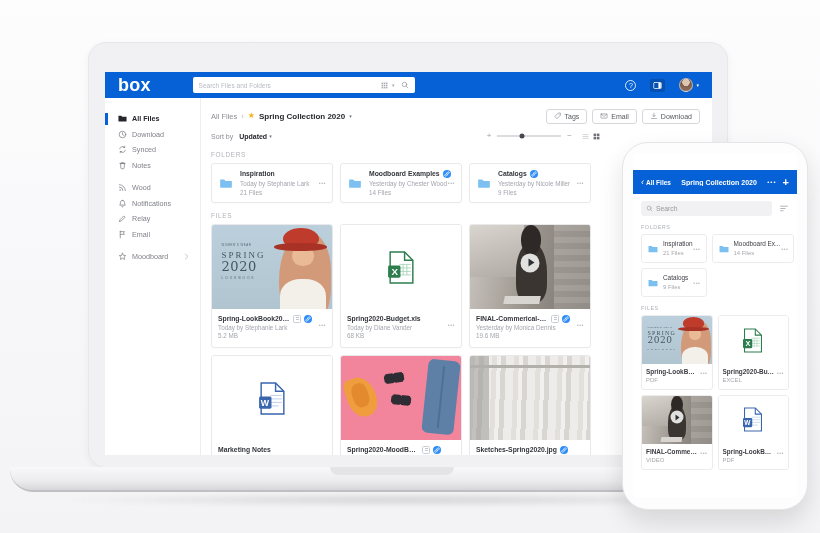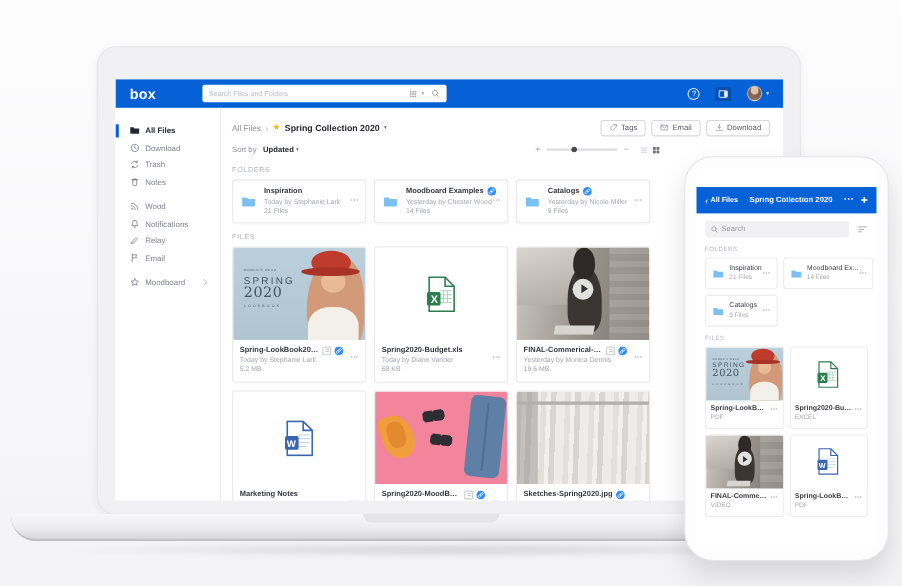--- a/index.html
+++ b/index.html
@@ -10,21 +10,21 @@
 
 
 .laptop-bezel{position:absolute;left:88px;top:42px;width:640px;height:426px;background:#f1f1f3;border:1px solid #e7e7ea;border-radius:18px;box-shadow:0 2px 8px rgba(0,0,0,.05)}
 .laptop-screen{position:absolute;left:105px;top:72px;width:607px;height:383px;background:#fff;overflow:hidden}
 .laptop-base{position:absolute;left:10px;top:467px;width:796px;height:25px;background:linear-gradient(#f8f8f9,#ececef 60%,#d7d7db);border-radius:3px 3px 30px 30px;border-bottom:2px solid #bfbfc4}
 .base-notch{position:absolute;left:320px;top:0;width:124px;height:8px;background:#e4e4e7;border-radius:0 0 10px 10px}
 .laptop-shadow{position:absolute;left:50px;top:493px;width:720px;height:14px;background:radial-gradient(ellipse at center,rgba(0,0,0,.13),transparent 70%);filter:blur(2px)}
 
 
 .hdr{height:26px;background:#0561d5;display:flex;align-items:center;padding:0 13px}
-.logo{color:#fff;font-size:13px;font-weight:bold;letter-spacing:.2px}
+.logo{color:#fff;font-size:18px;font-weight:bold;letter-spacing:.2px}
 .hsearch{width:222px;height:16px;background:#fff;border-radius:2px;display:flex;align-items:center;padding:0 6px;margin-left:42px;gap:4px}
 .hsearch .ph{font-size:6.5px;color:#b9bbc2;flex:1;white-space:nowrap;overflow:hidden}
 .hs-grid{width:7px;height:7px;color:#a7a9b0}
 .hs-caret{font-size:5px;color:#a7a9b0;line-height:1}
 .hs-mag{width:8px;height:8px;color:#8d8f96;margin-left:2px}
 .hsp{flex:1}
 .help{width:11px;height:11px;border:1px solid rgba(255,255,255,.85);border-radius:50%;color:#fff;font-size:7px;display:flex;align-items:center;justify-content:center;margin-right:14px}
 .panel{width:15px;height:13px;color:#fff;background:rgba(0,0,0,.16);padding:2px;border-radius:2px;margin-right:14px}
 .havatar{width:14px;height:14px;border-radius:50%;background:radial-gradient(circle at 50% 28%,#dcc5b1 0 34%,transparent 36%),linear-gradient(#6f5244,#8d6d59);border:.5px solid rgba(255,255,255,.5)}
 .hcaret{font-size:5px;color:#fff;margin-left:3px;line-height:1}
@@ -76,21 +76,21 @@
 .fcap .meta,.fcap .size{font-size:6.3px;color:#a4a6ad;white-space:nowrap}
 .fcap .dots{position:absolute;right:6px;top:13px}
 .vbadge{width:8px;height:8px;border:1px solid #c8ccd4;border-radius:1.5px;flex:none;display:flex;flex-direction:column;justify-content:center;gap:1px;padding:0 1.5px}
 .vbadge i{display:block;height:1px;background:#c2c6ce}
 .sbadge{width:8px;height:8px;flex:none}
 
 
 .thumb-lookbook{background:linear-gradient(#bbd0dc,#b1c5d1)}
 .lb-text{position:absolute;left:8%;top:21%;color:#51626e;z-index:2}
 .lb-t0{font-size:2.8px;letter-spacing:.6px}
-.lb-t1{font-family:Liberation Sans, sans-serif;font-size:9px;letter-spacing:2px;margin-top:3px;color:#44555f}
+.lb-t1{font-family:Liberation Serif, serif;font-size:9px;letter-spacing:2px;margin-top:3px;color:#44555f}
 .lb-t2{font-family:"DejaVu Serif",serif;font-size:13px;letter-spacing:.5px;line-height:1.05;color:#44555f}
 .lb-t3{font-size:3.2px;letter-spacing:2px;margin-top:3px}
 .lb-hair{position:absolute;right:1%;top:9%;width:43%;height:112%;background:#d29a79;border-radius:50% 40% 42% 46%}
 .lb-face{position:absolute;right:15%;top:25%;width:18%;height:24%;background:#eab996;border-radius:48%;z-index:2}
 .lb-body{position:absolute;right:5%;bottom:-8%;width:38%;height:44%;background:#f3efe9;border-radius:45% 45% 0 0;z-index:2}
 .lb-hat{position:absolute;right:11%;top:3%;width:30%;height:26%;background:#bf3b2c;border-radius:50% 50% 46% 46%;z-index:3}
 .lb-brim{position:absolute;right:4%;top:22%;width:44%;height:9%;background:#a93226;border-radius:50%;z-index:3}
 .thumb-icon{background:#fff;display:flex;align-items:center;justify-content:center}
 .thumb-icon svg{width:27px;height:33px}
 .thumb-video{background:linear-gradient(100deg,#cbc6bf,#969089 55%,#77726d)}
@@ -214,21 +214,21 @@
           </span>
           <span>Download</span>
         </div>
         <div class="side-item">
           <span class="icn ">
             <svg viewBox="0 0 12 12" fill="none" stroke="currentColor" stroke-width="1" stroke-linecap="round" stroke-linejoin="round">
               <path d="M2.2 5A4 4 0 0 1 9 3.4M9.8 7A4 4 0 0 1 3 8.6"></path>
               <path d="M9 1.6v1.8H7.2M3 10.4V8.6h1.8"></path>
             </svg>
           </span>
-          <span>Trash</span>
+          <span>Synced</span>
         </div>
         <div class="side-item">
           <span class="icn ">
             <svg viewBox="0 0 12 12" fill="none" stroke="currentColor" stroke-width="1" stroke-linecap="round" stroke-linejoin="round">
               <path d="M2.4 3.4h7.2M4.6 3.4V2.2h2.8v1.2M3.4 3.4l.4 6a1 1 0 0 0 1 .9h2.4a1 1 0 0 0 1-.9l.4-6z"></path>
             </svg>
           </span>
           <span>Notes</span>
         </div>
         <div class="side-gap"></div>

